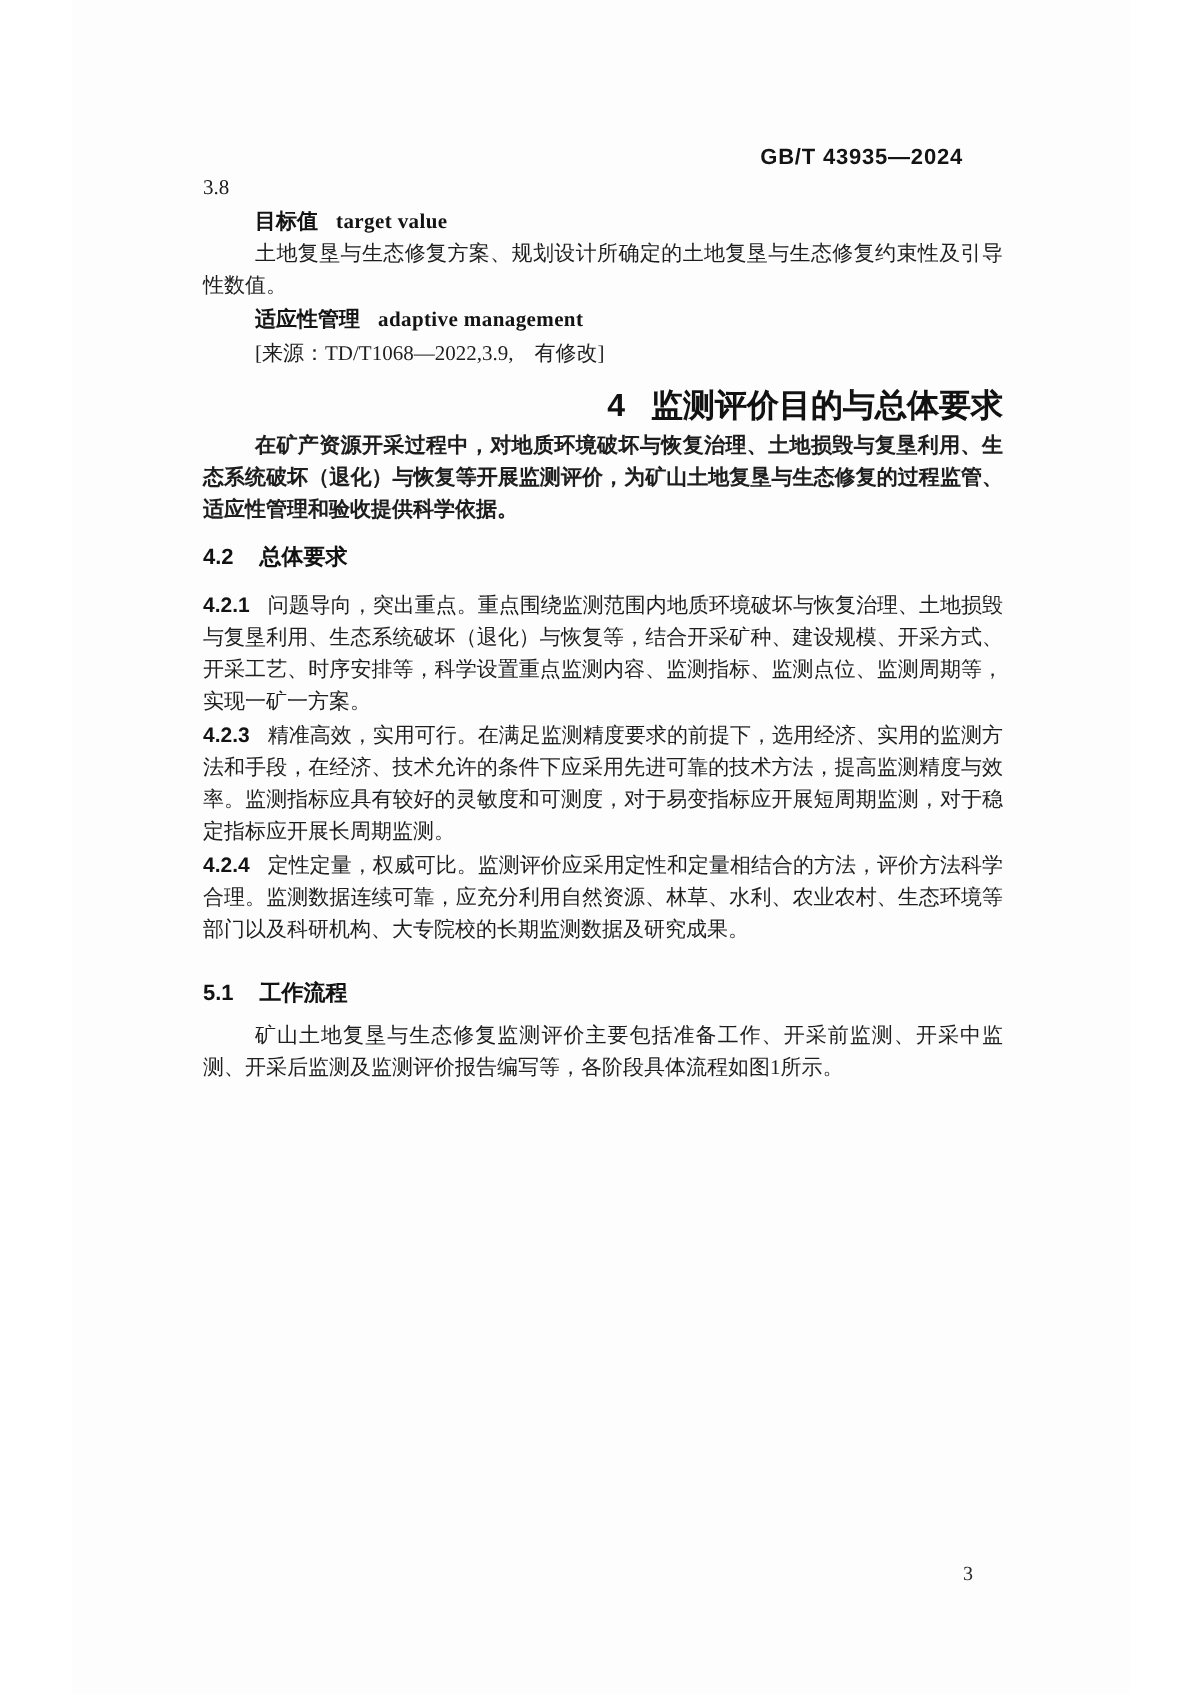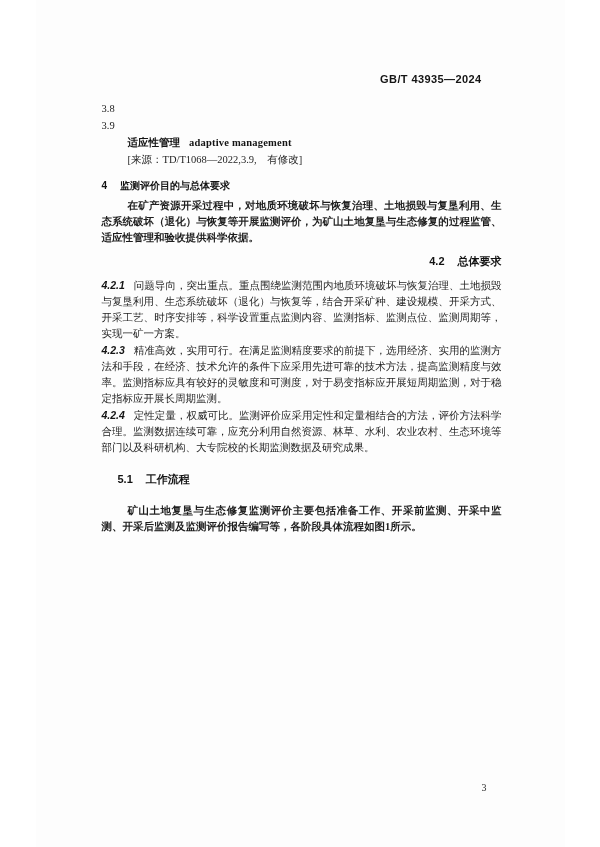--- a/index.html
+++ b/index.html
@@ -53,94 +53,97 @@
     letter-spacing: 0.2px;
   }
   .source-line {
     line-height: 17px;
     padding-left: 26px;
     color: #1e1e1e;
   }
   .clause-h1 {
     font-family: "Liberation Sans", "DejaVu Sans", sans-serif;
     font-weight: bold;
-    font-size: 10px;
+    font-size: 16px;
     line-height: 17px;
     color: #121212;
+    text-align: right;
   }
   .clause-h2 {
     font-family: "Liberation Sans", "DejaVu Sans", sans-serif;
     font-weight: bold;
     font-size: 11px;
     line-height: 17px;
     color: #121212;
   }
   .clause-h1 .h-num, .clause-h2 .h-num { margin-right: 13px; }
   .numbered-para {
     line-height: 16px;
     text-align: justify;
     margin: 0;
   }
   .numbered-para .p-num {
     font-family: "Liberation Sans", "DejaVu Sans", sans-serif;
     font-weight: bold;
     margin-right: 9px;
     color: #141414;
-    font-style: italic;
   }
   .page-number {
     position: absolute;
     top: 782px;
     right: 78px;
     font-size: 10px;
     color: #2a2a2a;
     font-family: "Liberation Serif", "DejaVu Serif", serif;
   }
-  .mt-first { margin-top: 14px; }
+  .mt-first { }
 </style>
 </head>
 <body>
 
 <div class="page">
 
   <div class="std-header">GB/T 43935—2024</div>
 
   <div class="term-block mt-first">
     <div class="term-number">3.8</div>
+    <div class="term-line">
+      <span>目标值</span><span class="term-en">target value</span>
+    </div>
+    <p class="para">土地复垦与生态修复方案、规划设计所确定的土地复垦与生态修复约束性及引导性数值。</p>
   </div>
 
   <div class="term-block">
-    <div class="term-number">3.9</div>
     <div class="term-line">
       <span>适应性管理</span><span class="term-en">adaptive management</span>
     </div>
     <div class="source-line">[来源：TD/T1068—2022,3.9,　有修改]</div>
   </div>
 
   <div class="clause-h1" style="margin-top: 9px;">
     <span class="h-num">4</span><span>监测评价目的与总体要求</span>
   </div>
 
   <p class="para" style="margin-top: 4px; font-weight: bold;">在矿产资源开采过程中，对地质环境破坏与恢复治理、土地损毁与复垦利用、生态系统破坏（退化）与恢复等开展监测评价，为矿山土地复垦与生态修复的过程监管、适应性管理和验收提供科学依据。</p>
 
-  <div class="clause-h2" style="margin-top: 7px; text-align: right;">
+  <div class="clause-h2" style="margin-top: 7px;">
     <span class="h-num">4.2</span><span>总体要求</span>
   </div>
 
   <p class="numbered-para" style="margin-top: 7px;">
     <span class="p-num">4.2.1</span><span>问题导向，突出重点。重点围绕监测范围内地质环境破坏与恢复治理、土地损毁与复垦利用、生态系统破坏（退化）与恢复等，结合开采矿种、建设规模、开采方式、开采工艺、时序安排等，科学设置重点监测内容、监测指标、监测点位、监测周期等，实现一矿一方案。</span>
   </p>
   <p class="numbered-para">
     <span class="p-num">4.2.3</span><span>精准高效，实用可行。在满足监测精度要求的前提下，选用经济、实用的监测方法和手段，在经济、技术允许的条件下应采用先进可靠的技术方法，提高监测精度与效率。监测指标应具有较好的灵敏度和可测度，对于易变指标应开展短周期监测，对于稳定指标应开展长周期监测。</span>
   </p>
   <p class="numbered-para">
     <span class="p-num">4.2.4</span><span>定性定量，权威可比。监测评价应采用定性和定量相结合的方法，评价方法科学合理。监测数据连续可靠，应充分利用自然资源、林草、水利、农业农村、生态环境等部门以及科研机构、大专院校的长期监测数据及研究成果。</span>
   </p>
 
 
-  <div class="clause-h2" style="margin-top: 15px; margin-left: 16px;">
+  <div class="clause-h2" style="margin-top: 15px;">
     <span class="h-num">5.1</span><span>工作流程</span>
   </div>
-  <p class="para" style="margin-top: 15px; font-weight: bold;">矿山土地复垦与生态修复监测评价主要包括准备工作、开采前监测、开采中监测、开采后监测及监测评价报告编写等，各阶段具体流程如图1所示。</p>
+  <p class="para" style="margin-top: 5px;">矿山土地复垦与生态修复监测评价主要包括准备工作、开采前监测、开采中监测、开采后监测及监测评价报告编写等，各阶段具体流程如图1所示。</p>
 
   <div class="page-number">3</div>
 
 </div>
 
 </body></html>

